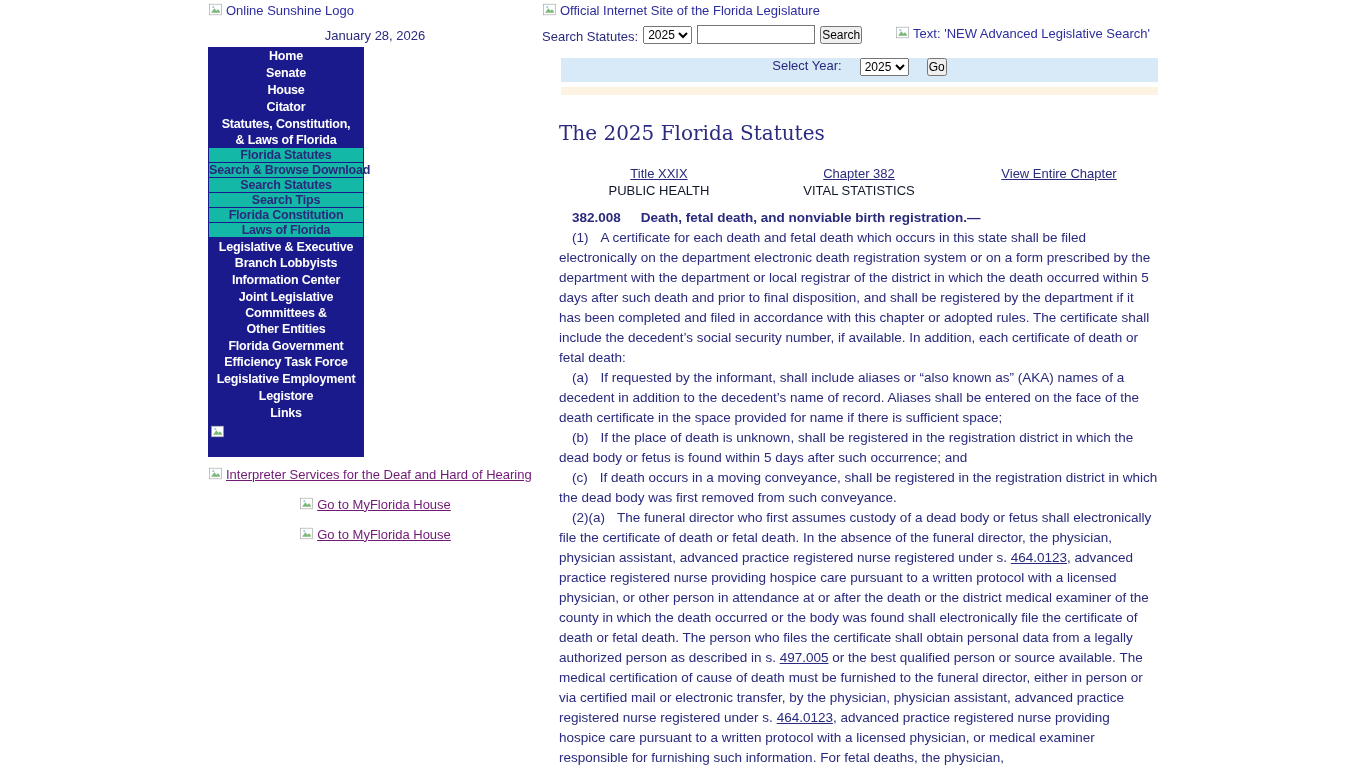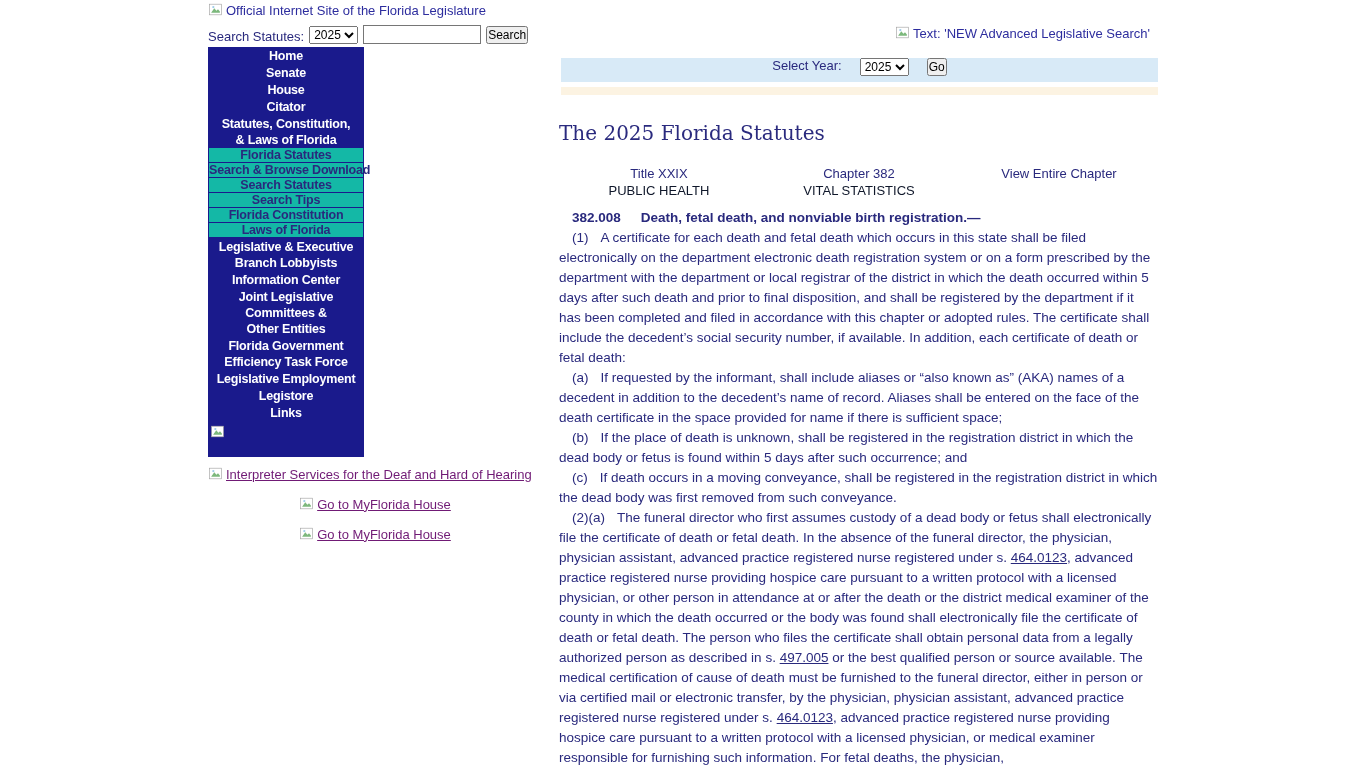--- a/index.html
+++ b/index.html
@@ -60,37 +60,50 @@
   }
   .year-bar .yb-label { color:#29297d; }
   .cream-strip { margin:5px 0 0 19px; height:8px; background:#fcf3e2; }
   .page-title {
     font-family:"DejaVu Serif","Liberation Serif",serif;
     font-size:20px; font-weight:500; color:#2a2a7e;
     margin:26px 0 0 17px;
   }
   .nav-table { display:flex; margin:20px 0 0 17px; width:600px; }
   .nt-col { width:200px; text-align:center; line-height:17px; }
-  .nt-col a { color:#29297d; cursor:pointer; }
+  .nt-col a { color:#29297d; text-decoration:underline; cursor:pointer; }
   .nt-sub { color:#0f172a; }
 
   
   .statute { margin:9px 0 0 17px; width:600px; font-size:13.5px; line-height:20px; }
   .para { text-indent:13px; }
   .plabel { margin-right:12px; }
   .catchline { font-weight:bold; }
   .catchline .plabel { margin-right:20px; }
   .stat-link { color:#29297d; text-decoration:underline; cursor:pointer; }
 </style>
 </head>
 <body>
 
 <div class="page">
 
   <div class="header">
+    <div class="header-left">
+      <a class="img-link">
+        <span class="bimg">
+            <svg width="15" height="15" viewBox="0 0 24 24">
+              <rect x="2.5" y="3.5" width="19" height="17" fill="#ffffff" stroke="#a0a0a0"></rect>
+              <path d="M5 17 L10 10 L13.5 14 L16 11.5 L19 15 L19 17 Z" fill="#7cb87c"></path>
+              <circle cx="8.5" cy="8" r="1.8" fill="#9ecbe8"></circle>
+            </svg>
+          </span>
+        <span>Online Sunshine Logo</span>
+      </a>
+      <div class="date-line">January 28, 2026</div>
+    </div>
     <div class="header-right">
       <div class="hr-row1">
         <a class="img-link">
           <span class="bimg">
               <svg width="15" height="15" viewBox="0 0 24 24">
                 <rect x="2.5" y="3.5" width="19" height="17" fill="#ffffff" stroke="#a0a0a0"></rect>
                 <path d="M5 17 L10 10 L13.5 14 L16 11.5 L19 15 L19 17 Z" fill="#7cb87c"></path>
                 <circle cx="8.5" cy="8" r="1.8" fill="#9ecbe8"></circle>
               </svg>
             </span>

